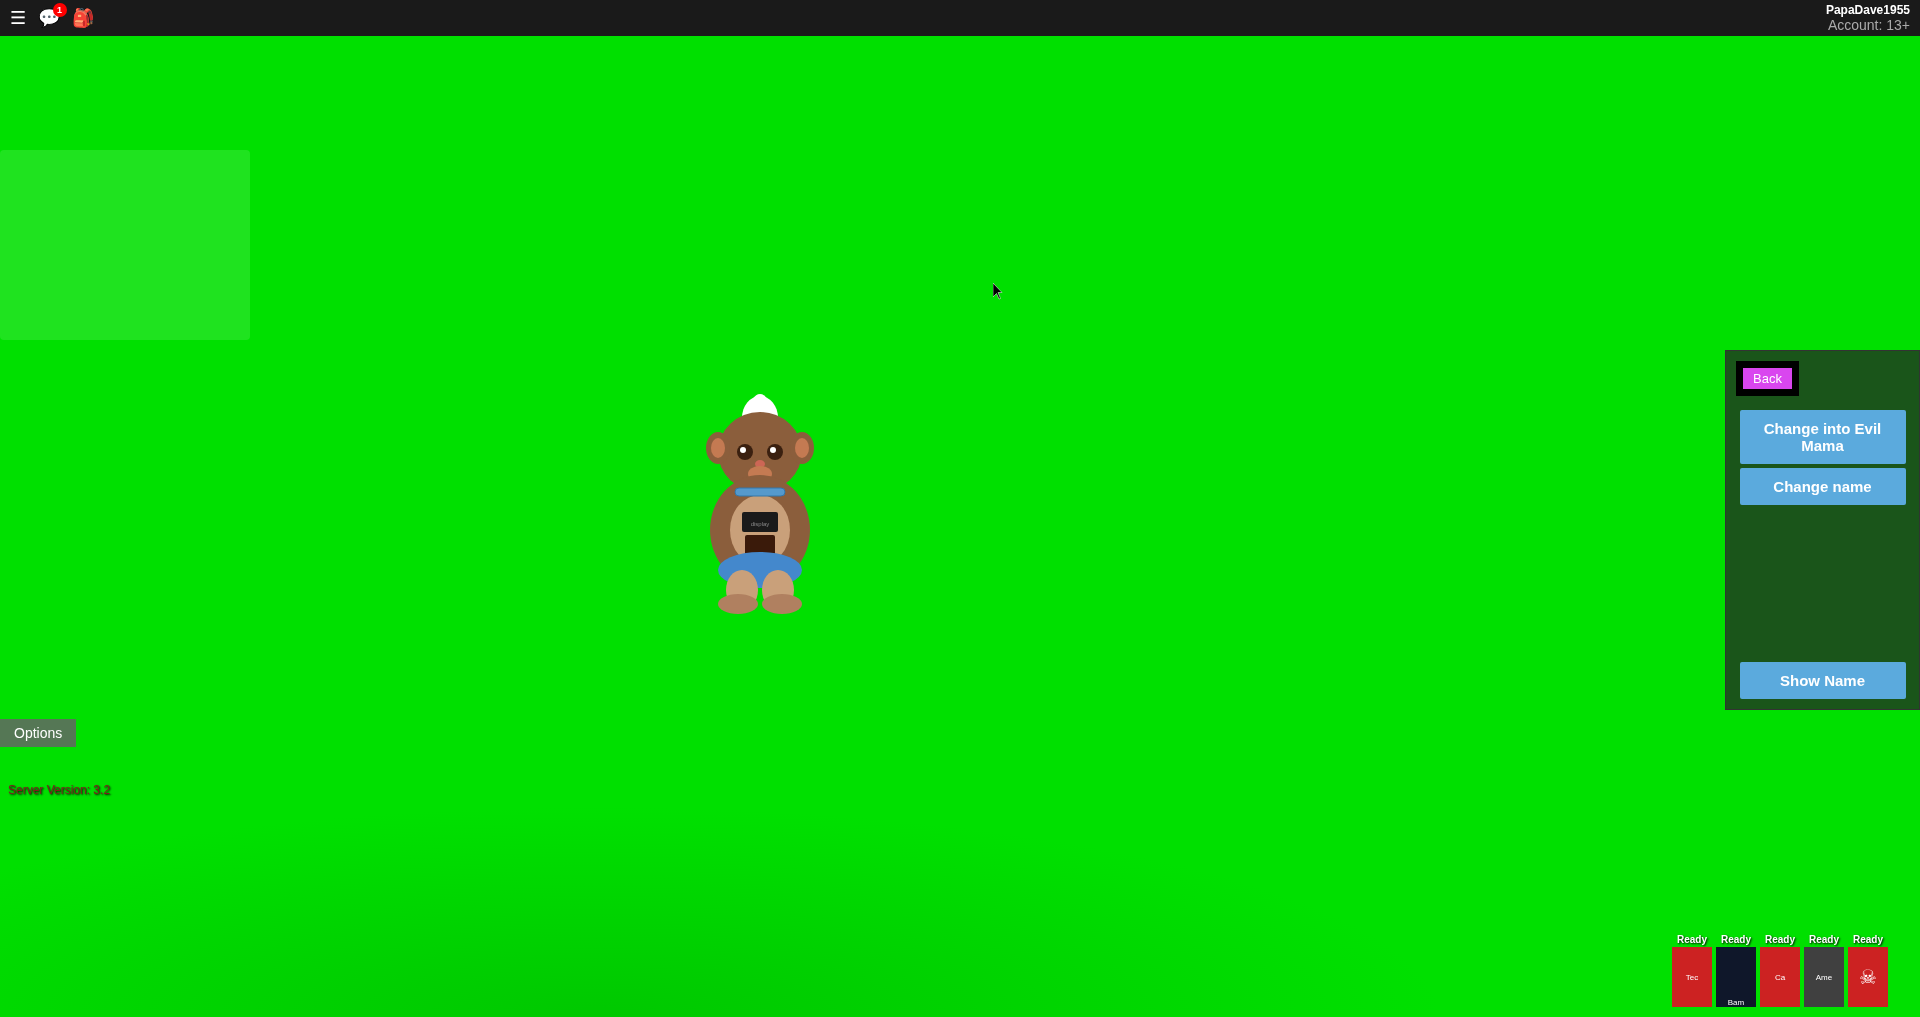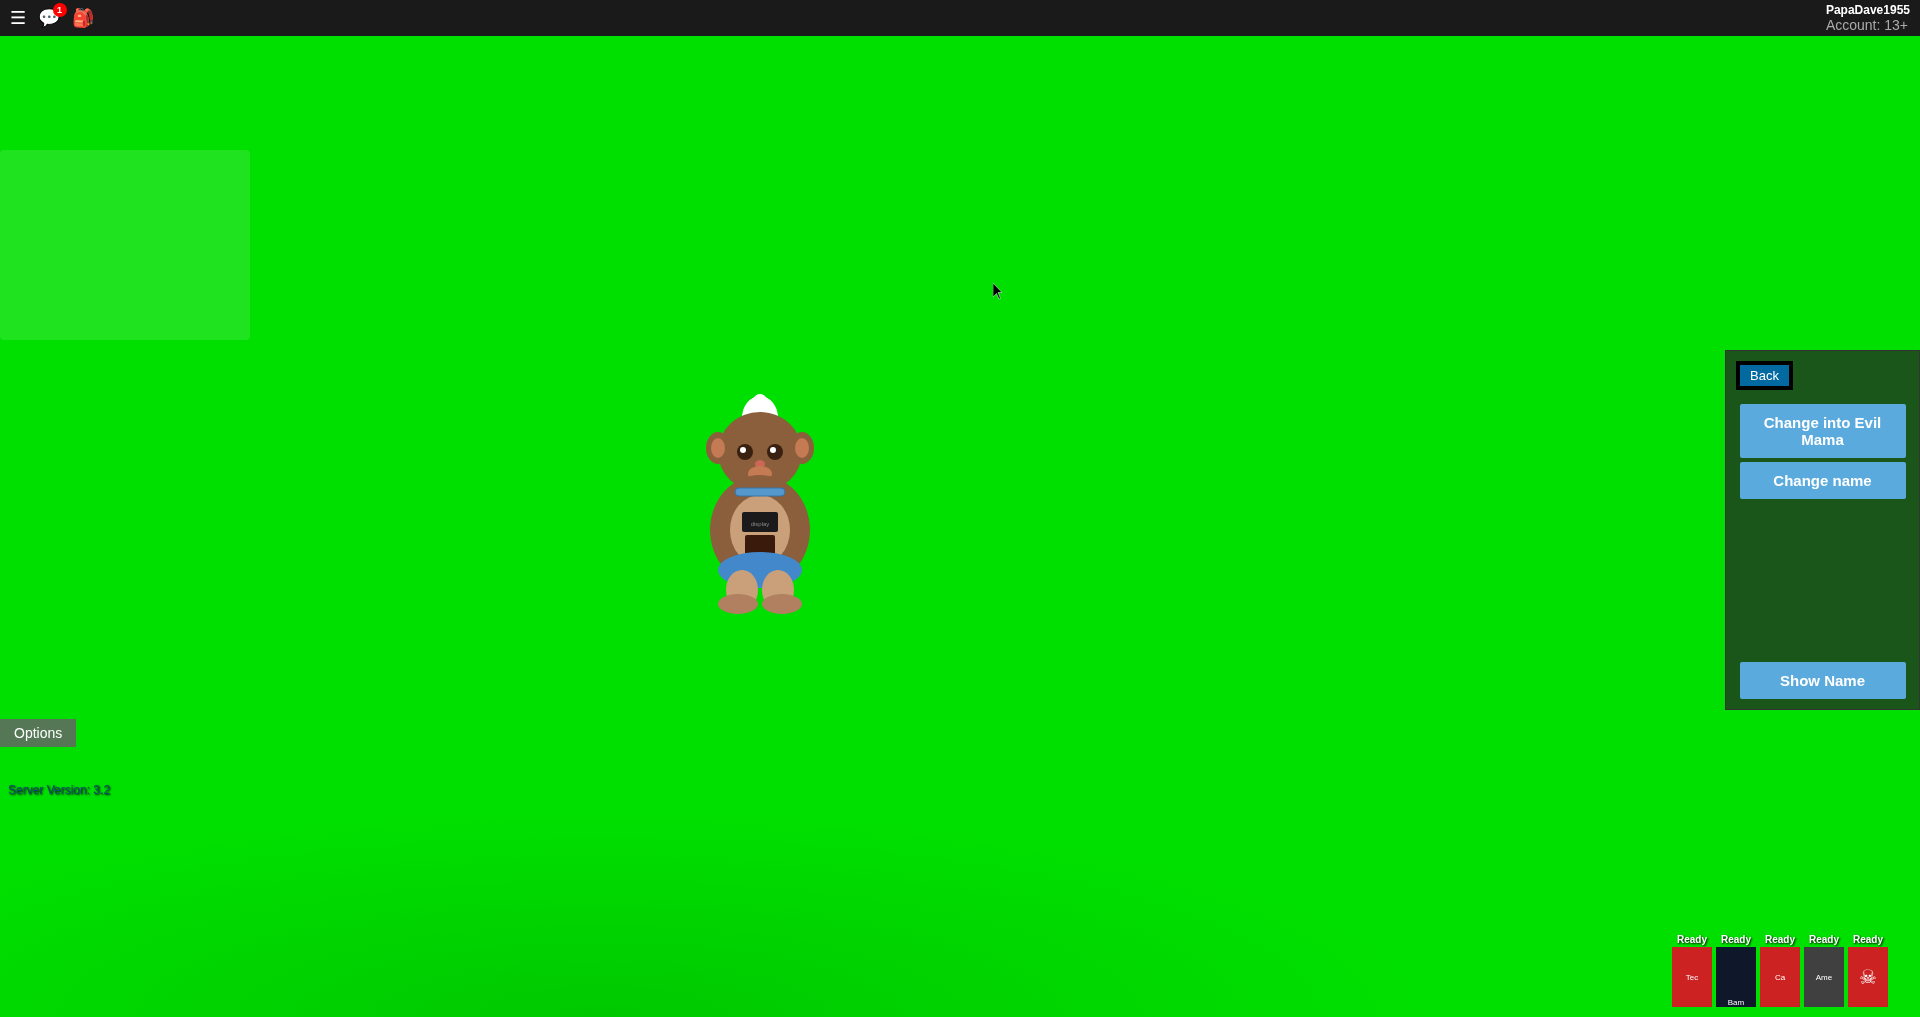--- a/index.html
+++ b/index.html
@@ -85,21 +85,21 @@
 
     .backpack-icon {
       color: white;
       font-size: 18px;
       cursor: pointer;
     }
 
     .top-bar-right {
       display: flex;
       flex-direction: column;
-      align-items: flex-start;
+      align-items: flex-end;
     }
 
     .username {
       color: white;
       font-size: 12px;
       font-weight: bold;
     }
 
     .account-age {
       color: #aaa;
@@ -132,23 +132,23 @@
       border: 1px solid #333;
       display: flex;
       flex-direction: column;
       align-items: center;
       padding: 10px;
       gap: 4px;
     }
 
     .back-button {
       align-self: flex-start;
-      background: #0369a1;
-      color: white;
-      border: 4px solid #000000;
+      background: #d946ef;
+      color: white;
+      border: 7px solid #000000;
       padding: 3px 10px;
       font-size: 13px;
       cursor: pointer;
       margin-bottom: 10px;
     }
 
     .panel-button {
       width: 166px;
       padding: 10px 6px;
       background: #5baadd;
@@ -177,21 +177,21 @@
       font-weight: normal;
       cursor: pointer;
       border: none;
     }
 
     
     .server-version {
       position: absolute;
       bottom: 220px;
       left: 8px;
-      color: #0c4a6e;
+      color: #7f1d1d;
       font-size: 12px;
       text-shadow: 1px 1px 2px #000;
     }
 
     
     .bottom-hud {
       position: absolute;
       bottom: 0;
       left: 0;
       width: 1920px;

